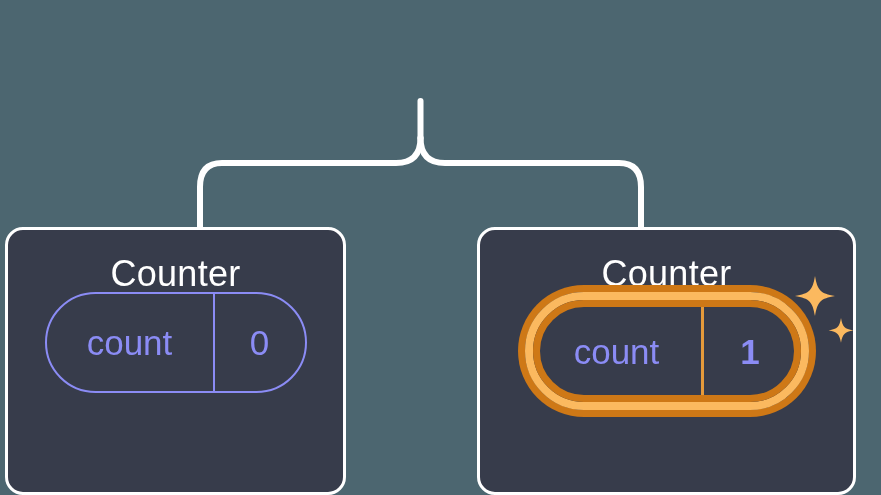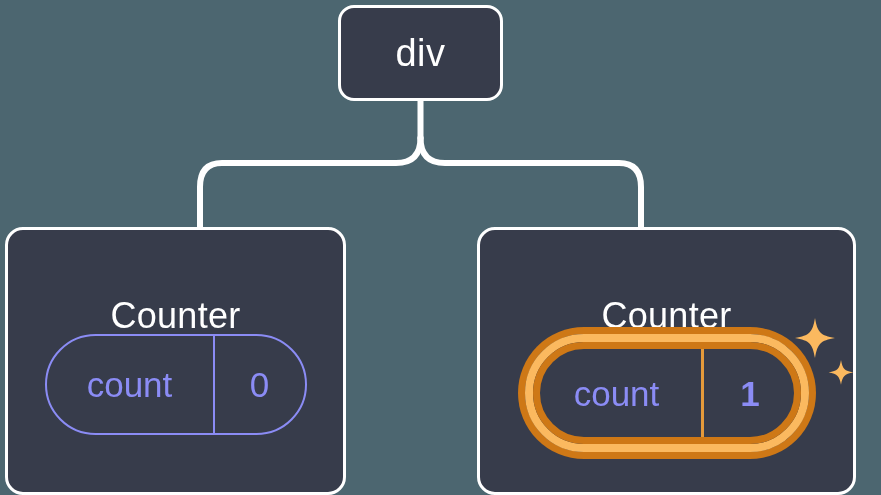--- a/index.html
+++ b/index.html
@@ -60,21 +60,21 @@
   }
   .node-child.left  { left: 5px;   width: 341px; }
   .node-child.right { left: 477px; width: 379px; }
 
   .node-child .node-title {
     color: #ffffff;
     font-size: 36px;
     font-weight: 400;
     letter-spacing: 0.3px;
     line-height: 1;
-    margin-top: 68px;
+    margin-top: 26px;
   }
 
   
   .pill-wrap {
     position: relative;
     display: flex;
     align-items: center;
     justify-content: center;
   }
 
@@ -151,23 +151,20 @@
 
   <svg id="connectors" viewBox="0 0 881 495">
 
     <path d="M 420.5 101 L 420.5 138" fill="none" stroke="#ffffff" stroke-width="6" stroke-linecap="round"></path>
 
     <path d="M 420.5 138 Q 420.5 163 396 163 L 222 163 Q 200 163 200 187 L 200 227" fill="none" stroke="#ffffff" stroke-width="6" stroke-linecap="round" stroke-linejoin="round"></path>
 
     <path d="M 420.5 138 Q 420.5 163 445 163 L 619 163 Q 641 163 641 187 L 641 227" fill="none" stroke="#ffffff" stroke-width="6" stroke-linecap="round" stroke-linejoin="round"></path>
   </svg>
 
-  <div class="node node-root">
-    <span class="node-title">div</span>
-  </div>
 
   <div class="node node-child left">
     <span class="node-title">Counter</span>
 
     <div class="pill-wrap">
       <div class="pill plain">
         <div class="pill-key">count</div>
         <div class="pill-val">0</div>
       </div>
     </div>

